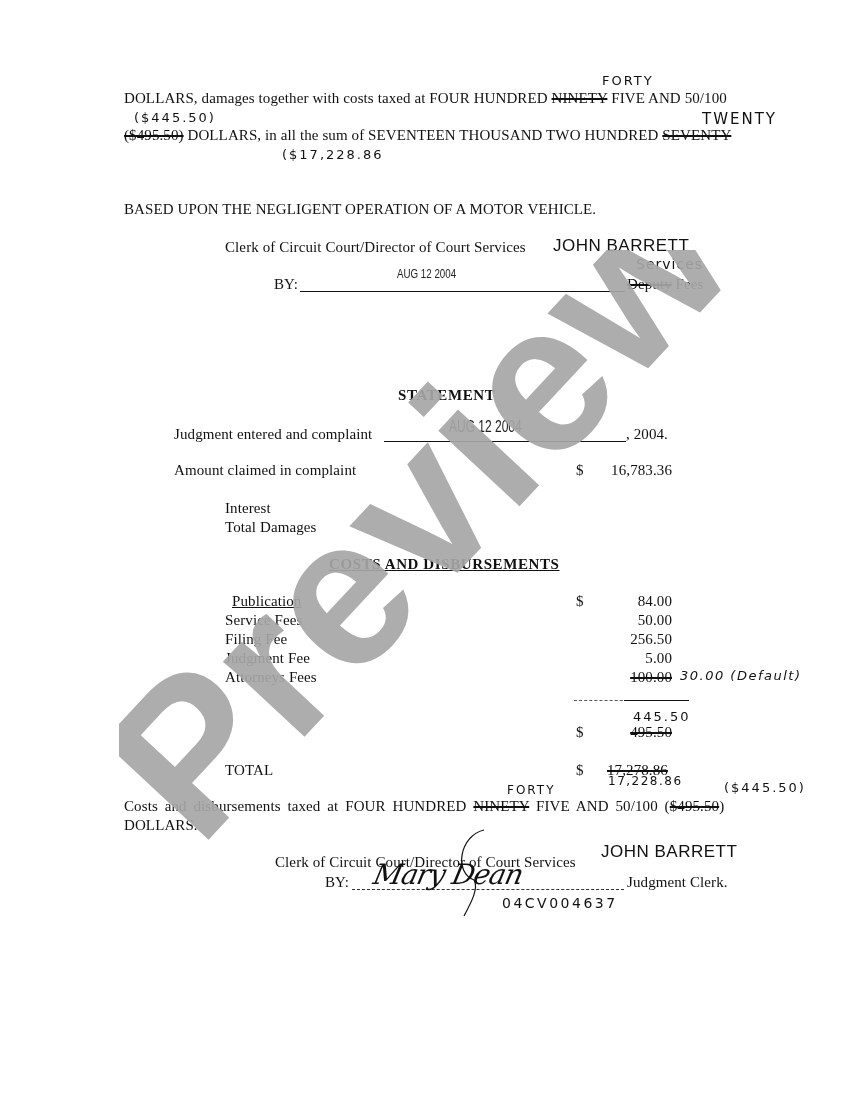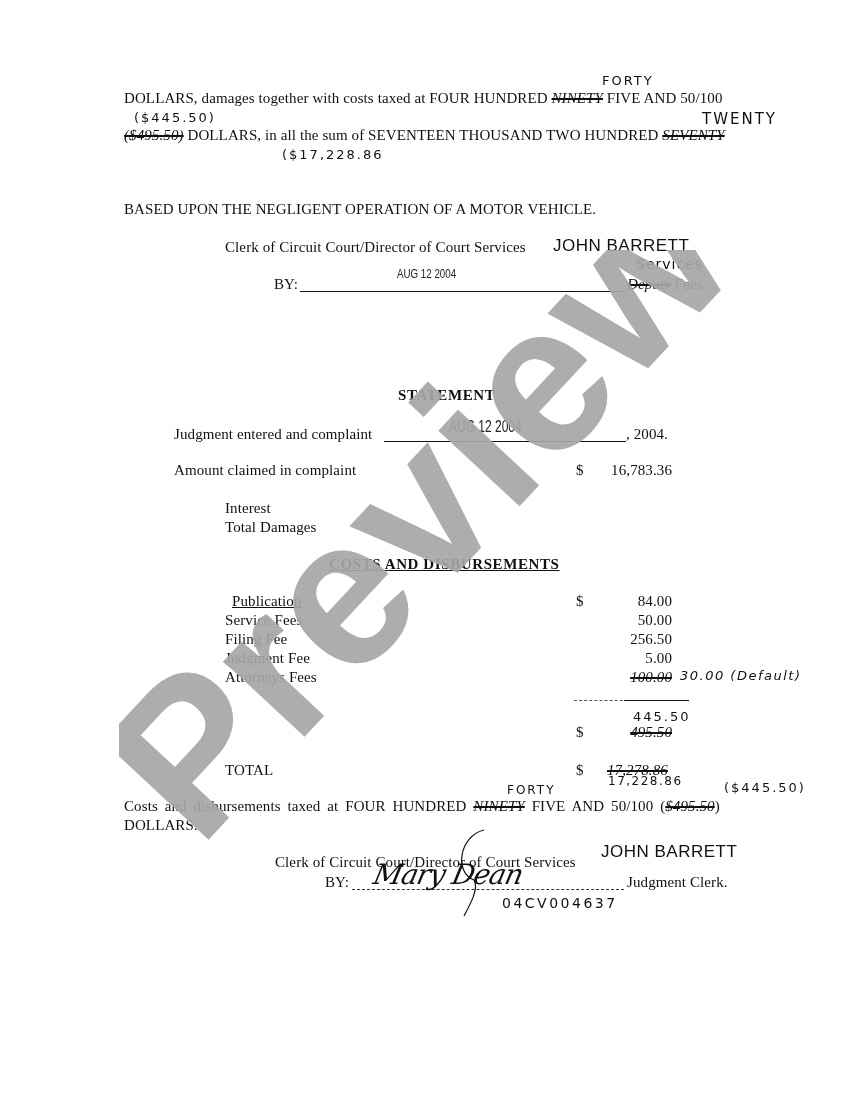--- a/index.html
+++ b/index.html
@@ -3,21 +3,21 @@
 <meta charset="utf-8">
 <style>
   html, body { margin: 0; padding: 0; background: #ffffff; }
   body { width: 850px; height: 1099px; position: relative; overflow: hidden;
          font-family: "Liberation Serif", "DejaVu Serif", serif; color: #111; }
   .page { position: absolute; left: 0; top: 0; width: 770px; height: 1099px; margin-left: 24px; }
   .abs { position: absolute; white-space: nowrap; }
   .t { font-size: 15px; letter-spacing: 0.1px; }
   .hand { font-family: "DejaVu Sans", sans-serif; font-size: 12px; letter-spacing: 2px; color: #111; font-style: italic; }
   .hand-up { font-family: "DejaVu Sans", sans-serif; font-size: 13px; letter-spacing: 2px; }
-  .strike { text-decoration: line-through; text-decoration-thickness: 1.5px; font-style: italic; }
+  .strike { text-decoration: line-through; text-decoration-thickness: 1.5px; }
   .sans-stamp { font-family: "Liberation Sans", "DejaVu Sans", sans-serif; font-size: 17px; letter-spacing: 0.5px; }
   .stamp-date { font-family: "Liberation Sans", sans-serif; font-size: 13px; transform: scaleX(0.75); transform-origin: left center; color: #222; }
   .bold { font-weight: bold; letter-spacing: 0.6px; }
   .line { position: absolute; border-bottom: 1px solid #111; height: 0; }
   .right { text-align: right; }
   .watermark { position: absolute; left: 95px; top: 250px; width: 700px; height: 640px; pointer-events: none; }
   .watermark svg { width: 100%; height: 100%; }
 </style>
 </head>
 <body>

